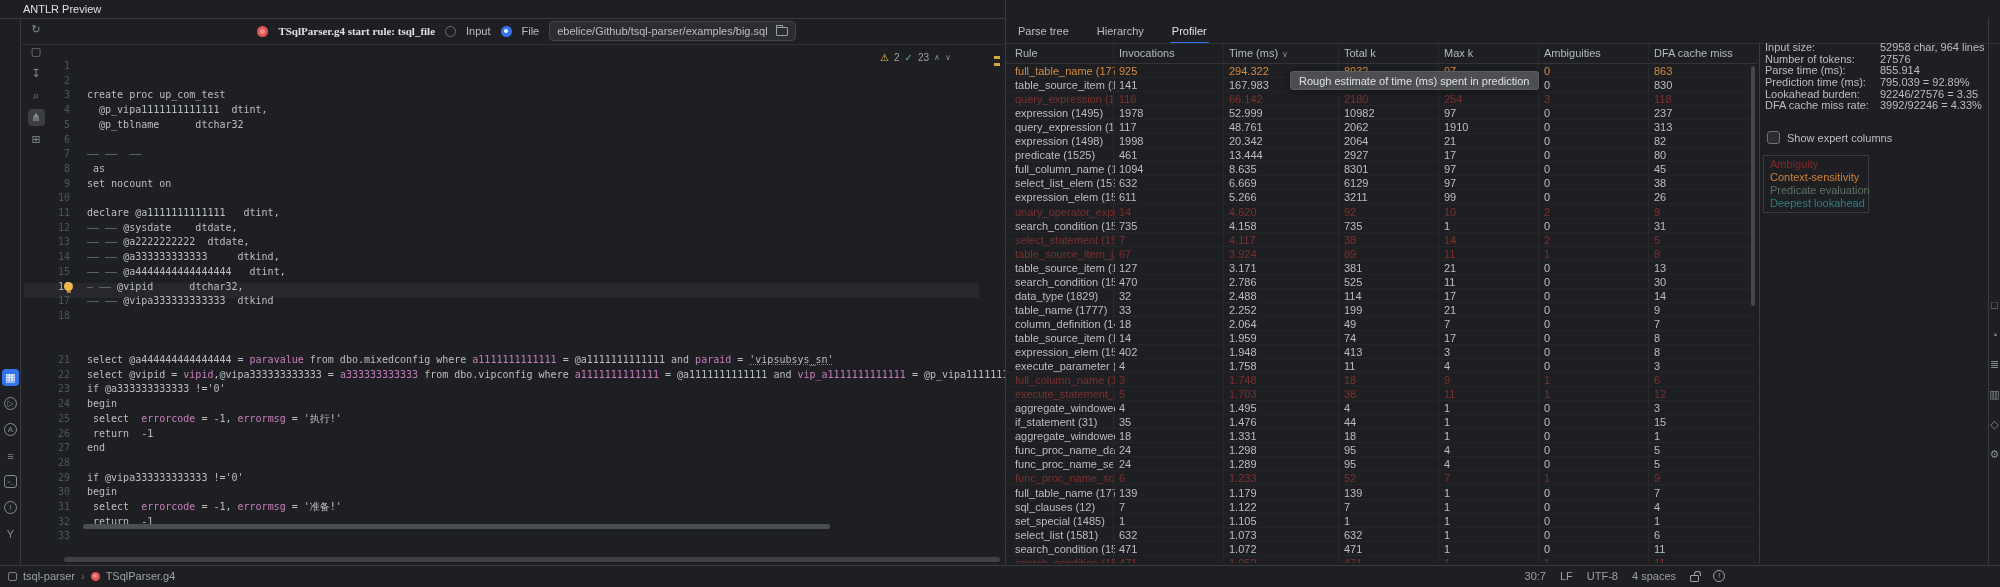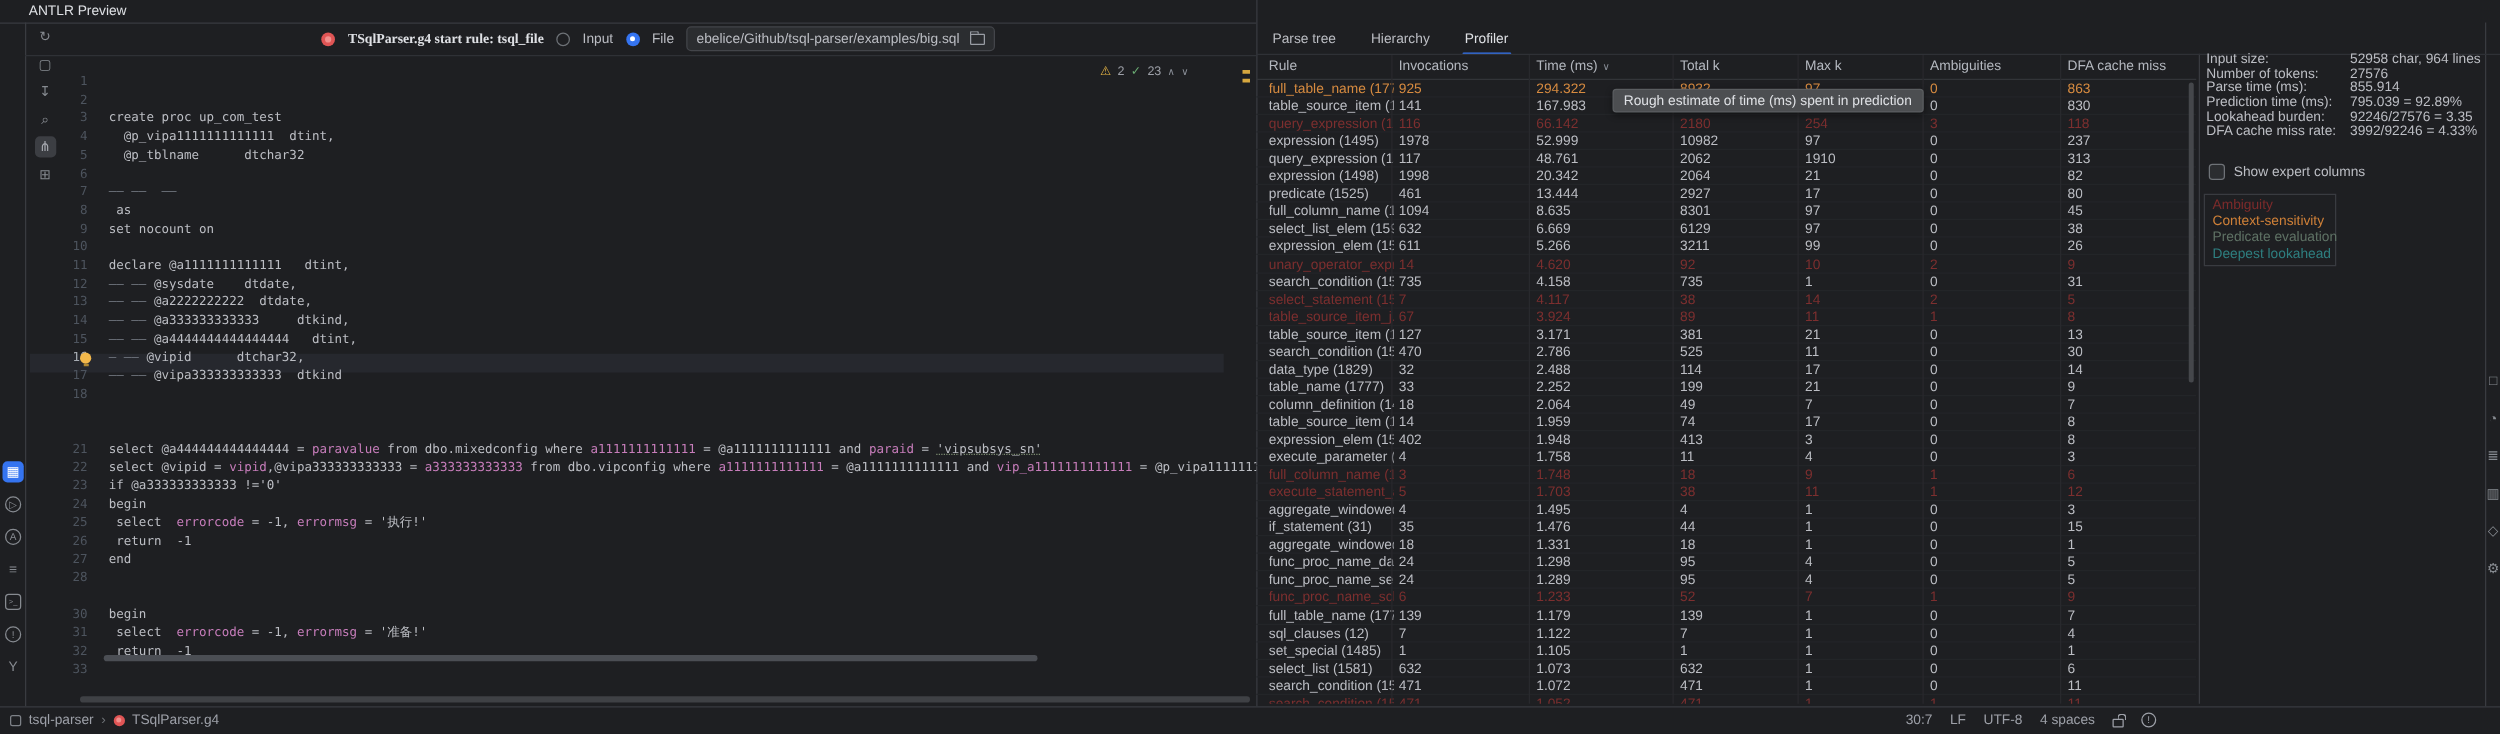--- a/index.html
+++ b/index.html
@@ -168,20 +168,21 @@
     <div class="code-line" style="top: 248.2px;"><span class="gut">17</span><span class="codetxt"><span class="d">—— —— </span><span class="t">@vipa333333333333  dtkind</span></span></div>
     <div class="code-line" style="top: 262.9px;"><span class="gut">18</span><span class="codetxt"></span></div>
     <div class="code-line" style="top: 307px;"><span class="gut">21</span><span class="codetxt"><span class="t">select @a444444444444444 = </span><span class="p">paravalue</span><span class="t"> from dbo.mixedconfig where </span><span class="p">a1111111111111</span><span class="t"> = @a1111111111111 and </span><span class="p">paraid</span><span class="t"> = </span><span class="u">'vipsubsys_sn'</span></span></div>
     <div class="code-line" style="top: 321.7px;"><span class="gut">22</span><span class="codetxt"><span class="t">select @vipid = </span><span class="p">vipid</span><span class="t">,@vipa333333333333 = </span><span class="p">a333333333333</span><span class="t"> from dbo.vipconfig where </span><span class="p">a1111111111111</span><span class="t"> = @a1111111111111 and </span><span class="p">vip_a1111111111111</span><span class="t"> = @p_vipa1111111111111</span></span></div>
     <div class="code-line" style="top: 336.4px;"><span class="gut">23</span><span class="codetxt"><span class="t">if @a333333333333 !='0'</span></span></div>
     <div class="code-line" style="top: 351.1px;"><span class="gut">24</span><span class="codetxt"><span class="t">begin</span></span></div>
     <div class="code-line" style="top: 365.8px;"><span class="gut">25</span><span class="codetxt"><span class="t"> select  </span><span class="p">errorcode</span><span class="t"> = -1, </span><span class="p">errormsg</span><span class="t"> = '执行!'</span></span></div>
     <div class="code-line" style="top: 380.5px;"><span class="gut">26</span><span class="codetxt"><span class="t"> return  -1</span></span></div>
     <div class="code-line" style="top: 395.2px;"><span class="gut">27</span><span class="codetxt"><span class="t">end</span></span></div>
     <div class="code-line" style="top: 409.9px;"><span class="gut">28</span><span class="codetxt"></span></div>
+    <div class="code-line" style="top: 424.6px;"><span class="gut">29</span><span class="codetxt"><span class="t">if @vipa333333333333 !='0'</span></span></div>
     <div class="code-line" style="top: 439.3px;"><span class="gut">30</span><span class="codetxt"><span class="t">begin</span></span></div>
     <div class="code-line" style="top: 454px;"><span class="gut">31</span><span class="codetxt"><span class="t"> select  </span><span class="p">errorcode</span><span class="t"> = -1, </span><span class="p">errormsg</span><span class="t"> = '准备!'</span></span></div>
     <div class="code-line" style="top: 468.7px;"><span class="gut">32</span><span class="codetxt"><span class="t"> return  -1</span></span></div>
     <div class="code-line" style="top: 483.4px;"><span class="gut">33</span><span class="codetxt"></span></div>
   </div>
 <div id="edWidget" class="abs">
   <span class="warn">⚠</span>
   <span>2</span>
   <span class="ok">✓</span>
   <span>23</span>

